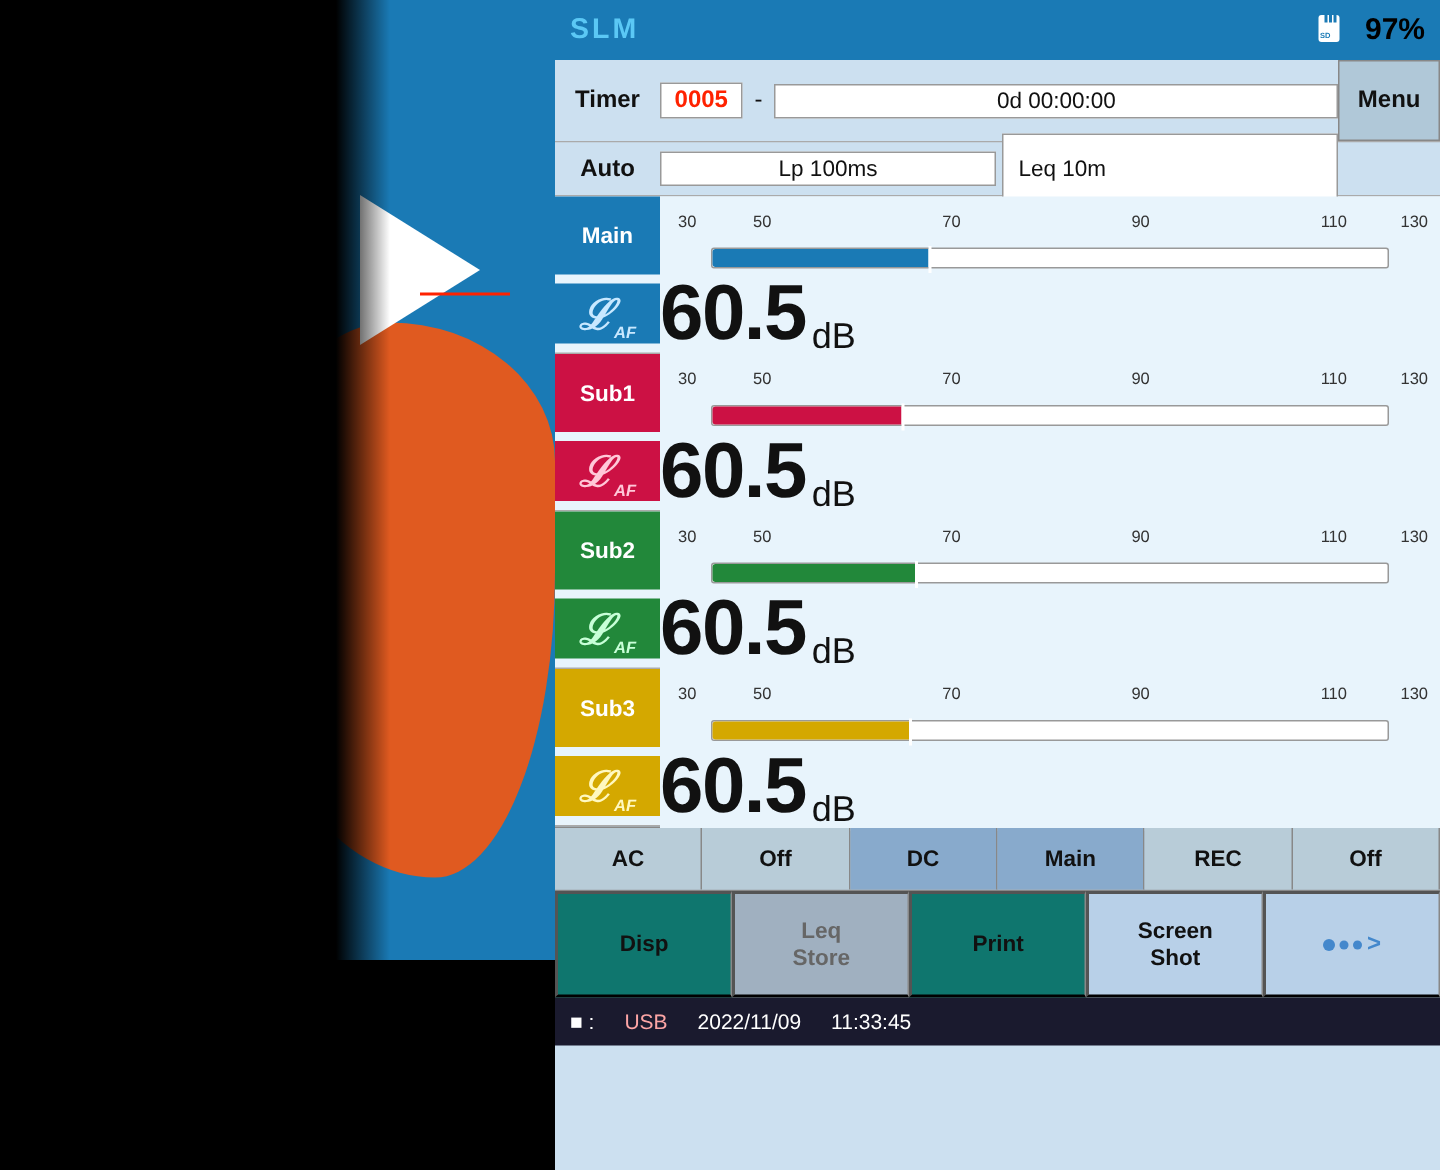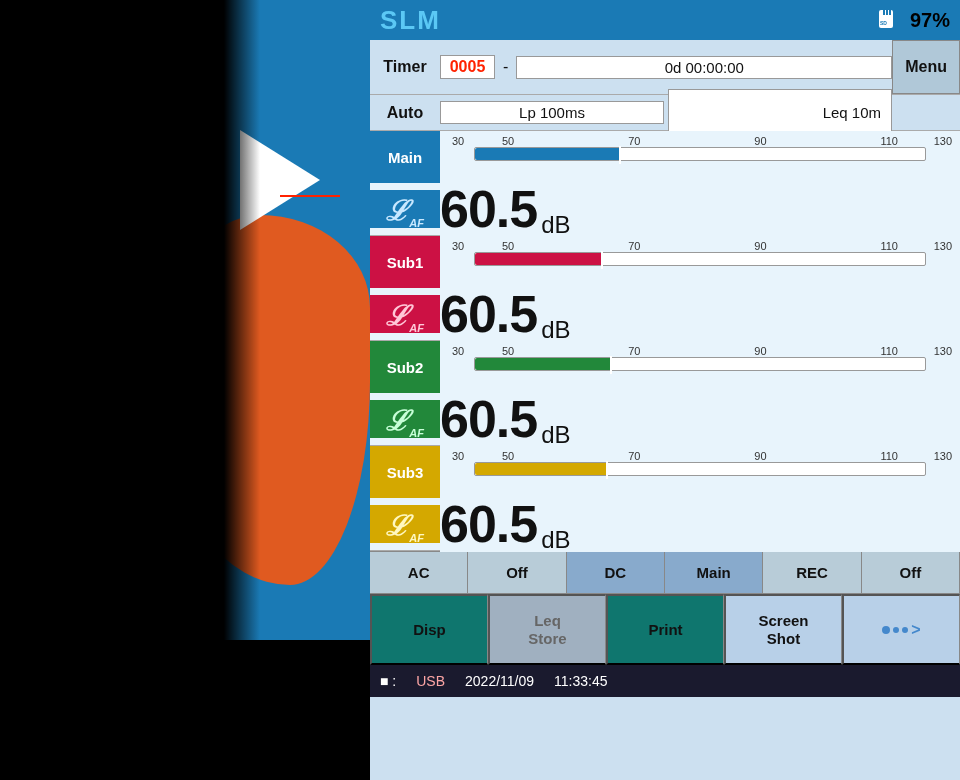--- a/index.html
+++ b/index.html
@@ -39,21 +39,21 @@
       background: #1a7ab5;
       height: 40px;
       display: flex;
       align-items: center;
       justify-content: space-between;
       padding: 0 10px;
     }
 
     .header-title {
       color: #5bc8f5;
-      font-size: 26px;
+      font-size: 19px;
       font-weight: bold;
       letter-spacing: 2px;
     }
 
     .header-right {
       display: flex;
       align-items: center;
       gap: 10px;
     }
 
@@ -146,21 +146,21 @@
       margin-right: 4px;
     }
 
     .auto-val2 {
       background: white;
       border: 1px solid #999;
       color: #111;
       font-size: 15px;
       padding: 14px 10px;
       flex: 1;
-      text-align: right;
+      text-align: left;
     }
 
     
     .meas-section {
       border-bottom: 1px solid #aaa;
       background: #e8f4fc;
     }
 
     .meas-top-row {
       display: flex;
@@ -182,21 +182,22 @@
     .meas-label-box.sub1-color { background: #cc1144; }
     .meas-label-box.sub2-color { background: #22883a; }
     .meas-label-box.sub3-color { background: #d4a800; }
 
     .bar-area {
       flex: 1;
       padding: 4px 6px;
       background: #e8f4fc;
       display: flex;
       flex-direction: column;
-      justify-content: flex-start;
+      justify-content: flex-end;
+      gap: 11px;
     }
 
     .bar-track {
       background: white;
       border: 1px solid #999;
       height: 14px;
       border-radius: 2px;
       position: relative;
       overflow: visible;
     }

